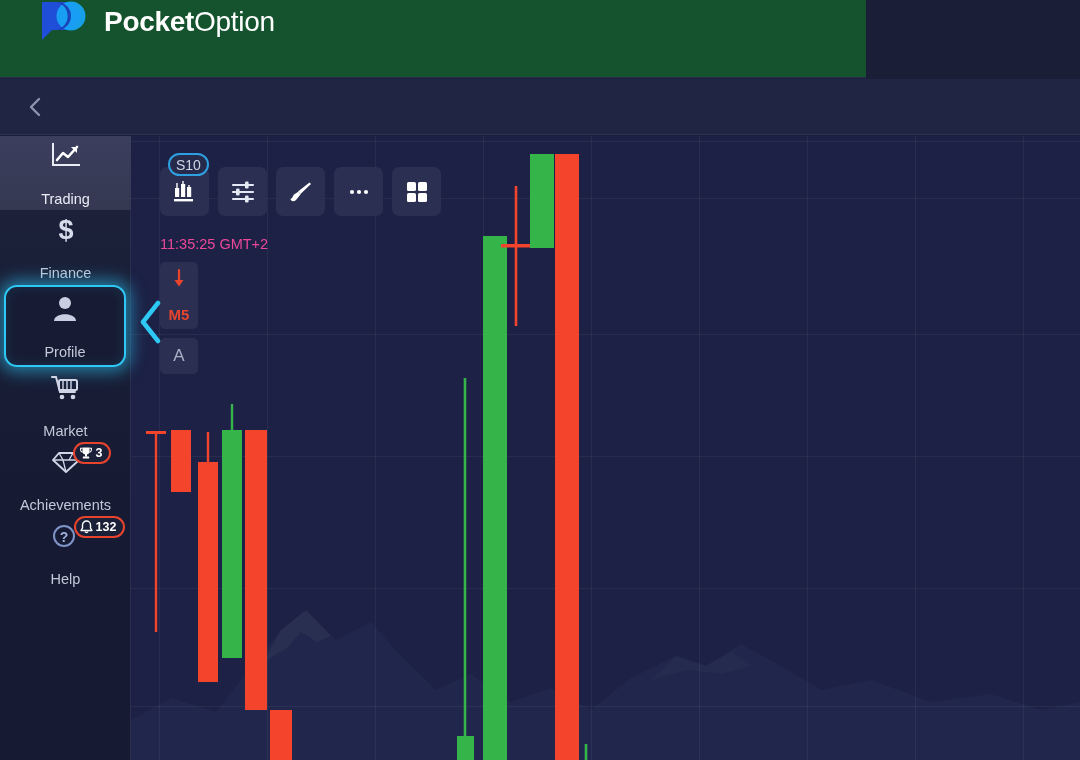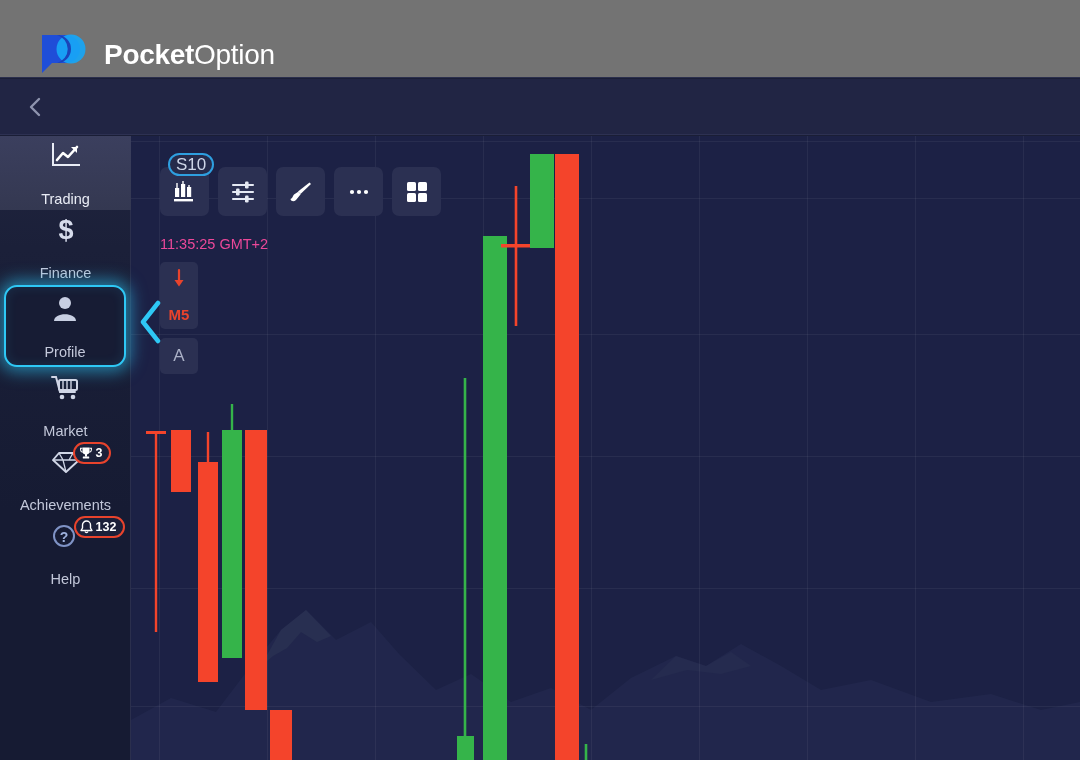--- a/index.html
+++ b/index.html
@@ -6,24 +6,24 @@
   html,body { width:1080px; height:760px; }
   body {
     background:#1a1e36;
     font-family:"Liberation Sans", sans-serif;
     overflow:hidden;
     position:relative;
   }
 
   
   #top-header{
-    position:absolute; left:0; top:0; width:1080px; height:78px;
-    background:#737373;
+    position:absolute; left:0; top:0; width:866px; height:78px;
+    background:#14532d;
     border-bottom:1px solid #2b2f4d;
-    display:flex; align-items:flex-end;
+    display:flex; align-items:flex-start;
   }
   #brand{ display:flex; align-items:center; margin-left:40px; }
   #brand-mark{ position:relative; width:50px; height:44px; flex:0 0 auto; }
   #brand-text{ margin-left:14px; font-size:28px; letter-spacing:-0.3px; white-space:nowrap;}
   #brand-text .b1{ color:#ffffff; font-weight:bold; }
   #brand-text .b2{ color:#ffffff; font-weight:400; }
 
   
   #sub-header{
     position:absolute; left:0; top:79px; width:1080px; height:56px;
@@ -108,21 +108,21 @@
     display:flex; align-items:center; justify-content:center;
     cursor:pointer; position:relative;
   }
   #tb-symbol{ width:139px; gap:9px; }
   #tb-symbol .sym-text{ color:#ffffff; font-size:20px; font-weight:bold; letter-spacing:.4px; }
   .tb-icon-btn{ width:49px; }
   #s10-badge{
     position:absolute; left:8px; top:-14px;
     min-width:37px; height:23px; padding:0 6px;
     border:2px solid #2e9fe0; border-radius:12px;
-    background:#262b4b; color:#cfd6e8; font-size:17px;
+    background:#262b4b; color:#cfd6e8; font-size:14px;
     display:flex; align-items:center; justify-content:center;
   }
 
   
   #chart-time{
     position:absolute; left:29px; top:100px; color:#ec4899; font-size:14.5px; z-index:4;
   }
 
   
   #tf-panel{ position:absolute; left:29px; top:126px; z-index:4; }

